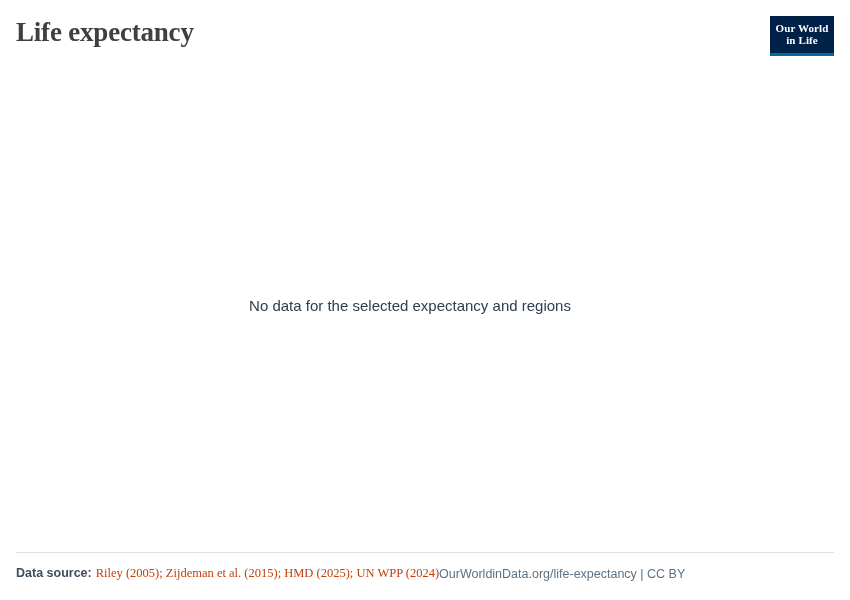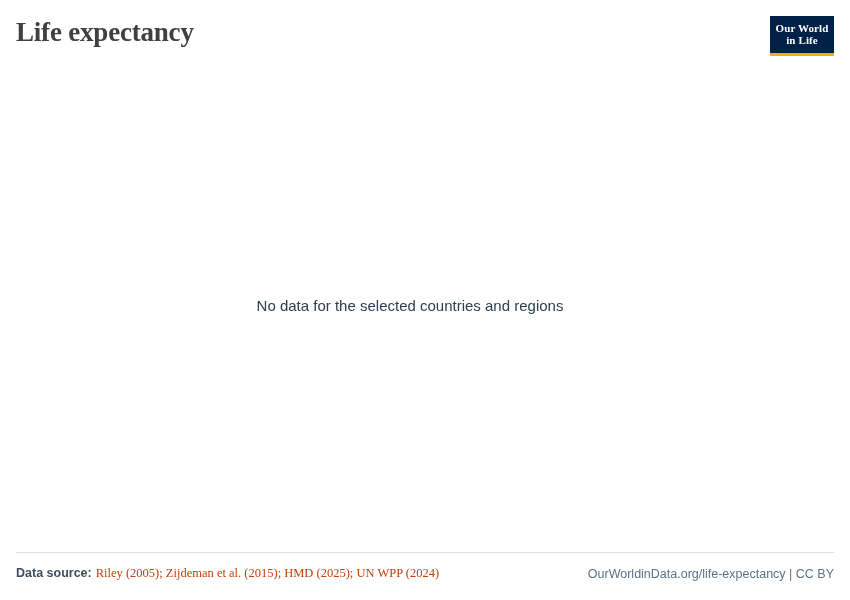--- a/index.html
+++ b/index.html
@@ -42,21 +42,21 @@
     margin: 0;
     max-width: 690px;
   }
   .logo {
     position: absolute;
     top: 0px;
     right: 0px;
     width: 64px;
     height: 40px;
     background: #002147;
-    border-bottom: 3px solid #eab308;
+    border-bottom: 3px solid #0369a1;
     box-sizing: border-box;
     display: flex;
     flex-direction: column;
     align-items: center;
     justify-content: center;
     padding-bottom: 1px;
   }
   .logo-line {
     color: #ffffff;
     font-family: "Liberation Serif", serif;
@@ -87,21 +87,20 @@
   }
   .footer {
     position: absolute;
     left: 16px;
     right: 16px;
     bottom: 16px;
     height: 32px;
     border-top: 1px solid #e0e0e0;
     display: flex;
     align-items: center;
-    justify-content: space-between;
     font-family: "Liberation Sans", sans-serif;
     font-size: 12.5px;
     color: #5b7286;
     padding-top: 10px;
     box-sizing: border-box;
   }
   .footer-left {
     display: flex;
     align-items: baseline;
     gap: 4px;
@@ -126,21 +125,21 @@
 
   <div class="header">
     <h1 class="chart-title">Life expectancy</h1>
     <div class="logo">
       <span class="logo-line">Our World</span>
       <span class="logo-line">in Life</span>
     </div>
   </div>
 
   <div class="chart-area">
-    <div class="no-data-msg">No data for the selected countries and regions</div>
+    <div class="no-data-msg">No data for the selected expectancy and regions</div>
   </div>
 
   <div class="footer">
     <div class="footer-left">
       <span class="label">Data source:</span>
       <span class="value">Riley (2005); Zijdeman et al. (2015); HMD (2025); UN WPP (2024)</span>
     </div>
     <div class="footer-right">OurWorldinData.org/life-expectancy | CC BY</div>
   </div>
 

